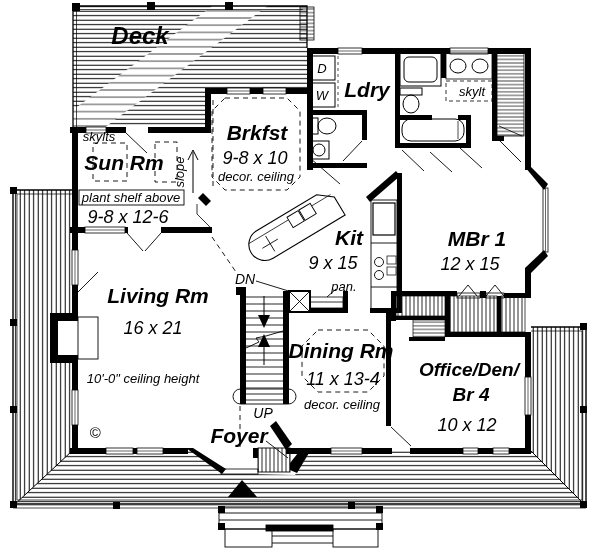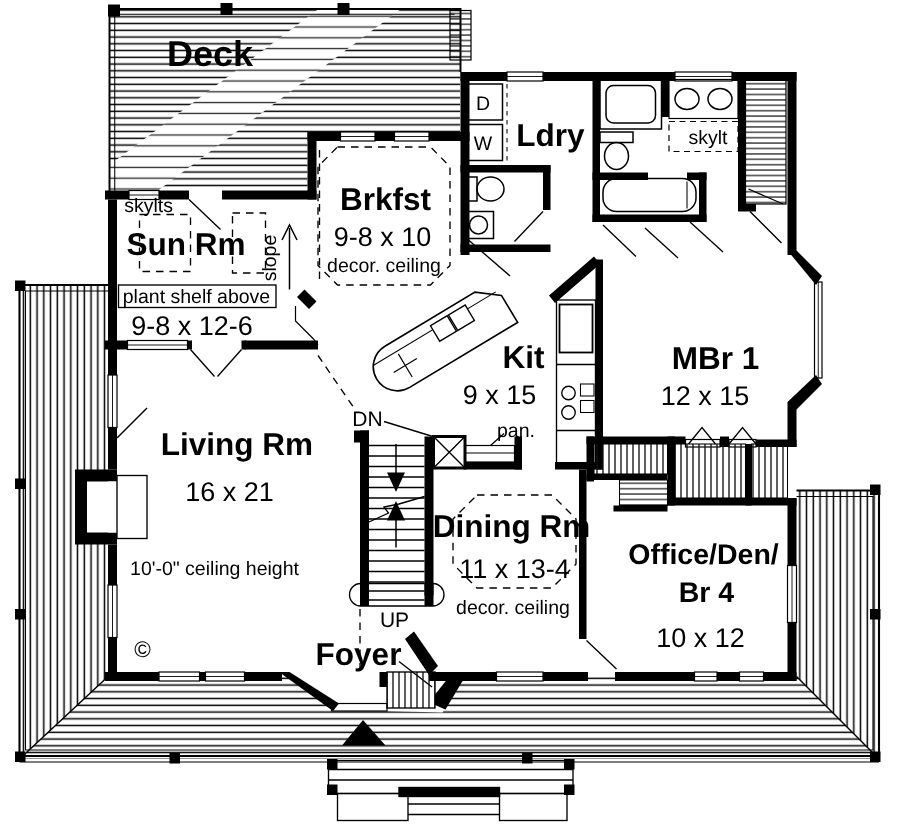--- a/index.html
+++ b/index.html
@@ -1,16 +1,16 @@
 <!DOCTYPE html>
 <html><head>
 <meta charset="utf-8">
 <style>
   html,body{margin:0;padding:0;background:#fff;}
-  #plan{position:relative;width:600px;height:551px;background:#fff;overflow:hidden;}
+  #plan{position:relative;width:600px;height:551px;background:#fff;overflow:hidden;font-style:italic;}
   svg{position:absolute;left:0;top:0;}
   text{font-family:"Liberation Sans",sans-serif;fill:#000;}
   .rm{font-weight:bold;font-size:21px;}
   .dim{font-size:18px;}
   .sm{font-size:13px;}
 </style>
 </head>
 <body>
 
 <div id="plan">

